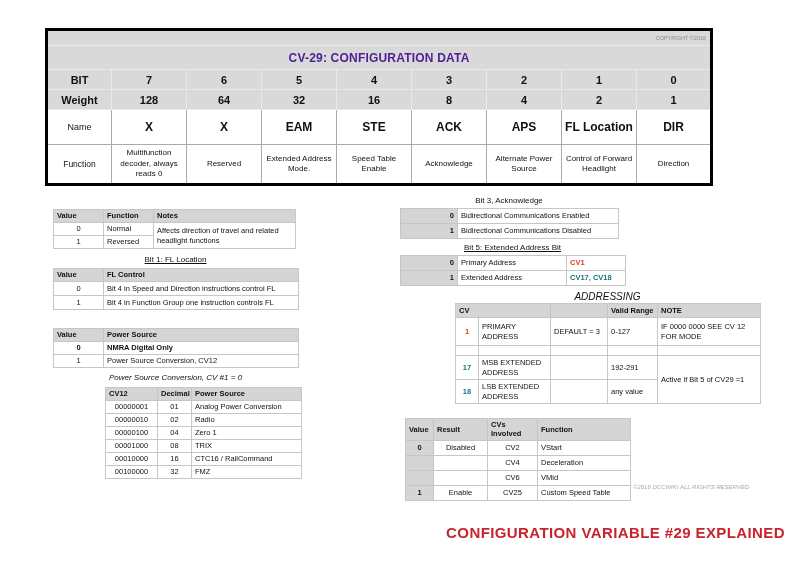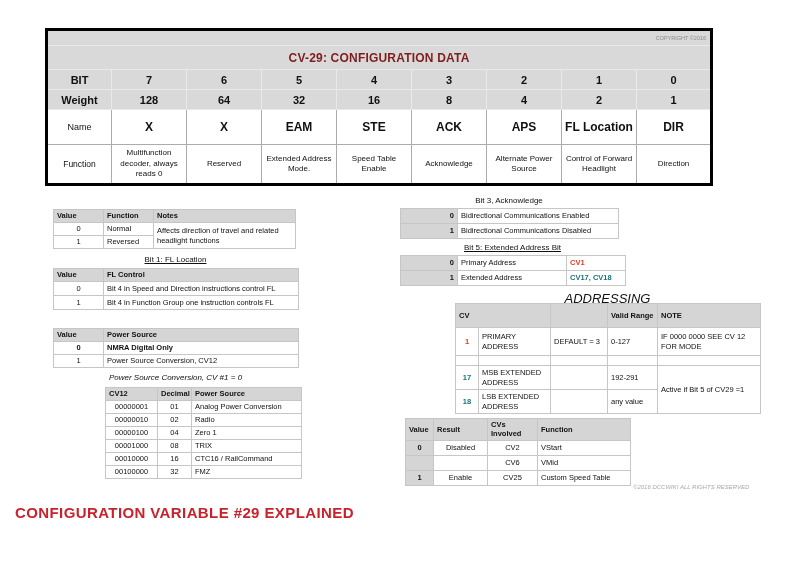--- a/index.html
+++ b/index.html
@@ -30,21 +30,21 @@
   .b{font-weight:bold;}
 
   .sec-title{position:absolute;font-size:8px;text-align:center;text-decoration:underline;color:#111;}
   .noline{text-decoration:none;}
   .it{font-style:italic;text-decoration:none;}
 
   .cv-red{color:#e43a23;font-weight:bold;}
   .cv-teal{color:#17737e;font-weight:bold;}
 
   .dccwiki{position:absolute;left:633px;top:484px;width:140px;font-size:6px;font-style:italic;color:#a9a9a9;}
-  .footer{position:absolute;left:15px;top:504px;width:770px;text-align:left;
+  .footer{position:absolute;left:15px;top:524px;width:770px;text-align:right;
           font-size:15px;font-weight:bold;color:#c8232c;letter-spacing:.4px;}
 </style>
 </head>
 <body>
 
 <div class="page">
 
   <table class="main">
     <colgroup>
       <col style="width:65px">
@@ -55,21 +55,21 @@
         <col style="width:75px">
         <col style="width:75px">
         <col style="width:75px">
         <col style="width:75px">
     </colgroup>
     <tbody>
         <tr class="g r-copy" style="height:16px">
       <td colspan="9">COPYRIGHT ©2016</td>
     </tr>
     <tr class="g r-title" style="height:24px">
-      <td colspan="9" style="color:#7f1d1d">CV-29: CONFIGURATION DATA</td>
+      <td colspan="9" style="color:#4c1d95">CV-29: CONFIGURATION DATA</td>
     </tr>
     <tr class="g r-bw" style="height:20px">
       <td>BIT</td>
       <td>7</td>
       <td>6</td>
       <td>5</td>
       <td>4</td>
       <td>3</td>
       <td>2</td>
       <td>1</td>
@@ -256,31 +256,31 @@
       <td class="cv-red">CV1</td>
     </tr>
     <tr style="height:15px">
       <td class="gcell">1</td>
       <td>Extended Address</td>
       <td class="cv-teal">CV17, CV18</td>
     </tr>
   </tbody>
     </table>
 
-  <div class="sec-title it" style="left:455px;top:291px;width:305px;font-size:13px">ADDRESSING</div>
+  <div class="sec-title it" style="left:455px;top:291px;width:305px;font-size:10px">ADDRESSING</div>
   <table class="tbl" style="left:455px;top:303px;width:305px">
     <colgroup>
         <col style="width:23px">
         <col style="width:72px">
         <col style="width:57px">
         <col style="width:50px">
         <col style="width:103px">
       </colgroup>
     <tbody>
-        <tr style="height:24px">
+        <tr style="height:14px">
       <th colspan="2">CV</th>
       <th></th>
       <th>Valid Range</th>
       <th>NOTE</th>
     </tr>
     <tr style="height:28px">
       <td class="ctr cv-red">1</td>
       <td>PRIMARY ADDRESS</td>
       <td>DEFAULT = 3</td>
       <td>0-127</td>
@@ -325,20 +325,26 @@
     </tr>
     <tr style="height:15px">
       <td class="gval">0</td>
       <td class="ctr">Disabled</td>
       <td class="ctr">CV2</td>
       <td>VStart</td>
     </tr>
     <tr style="height:15px">
       <td class="gval"></td>
       <td class="ctr"></td>
+      <td class="ctr">CV4</td>
+      <td>Deceleration</td>
+    </tr>
+    <tr style="height:15px">
+      <td class="gval"></td>
+      <td class="ctr"></td>
       <td class="ctr">CV6</td>
       <td>VMid</td>
     </tr>
     <tr style="height:15px">
       <td class="gval">1</td>
       <td class="ctr">Enable</td>
       <td class="ctr">CV25</td>
       <td>Custom Speed Table</td>
     </tr>
   </tbody>

